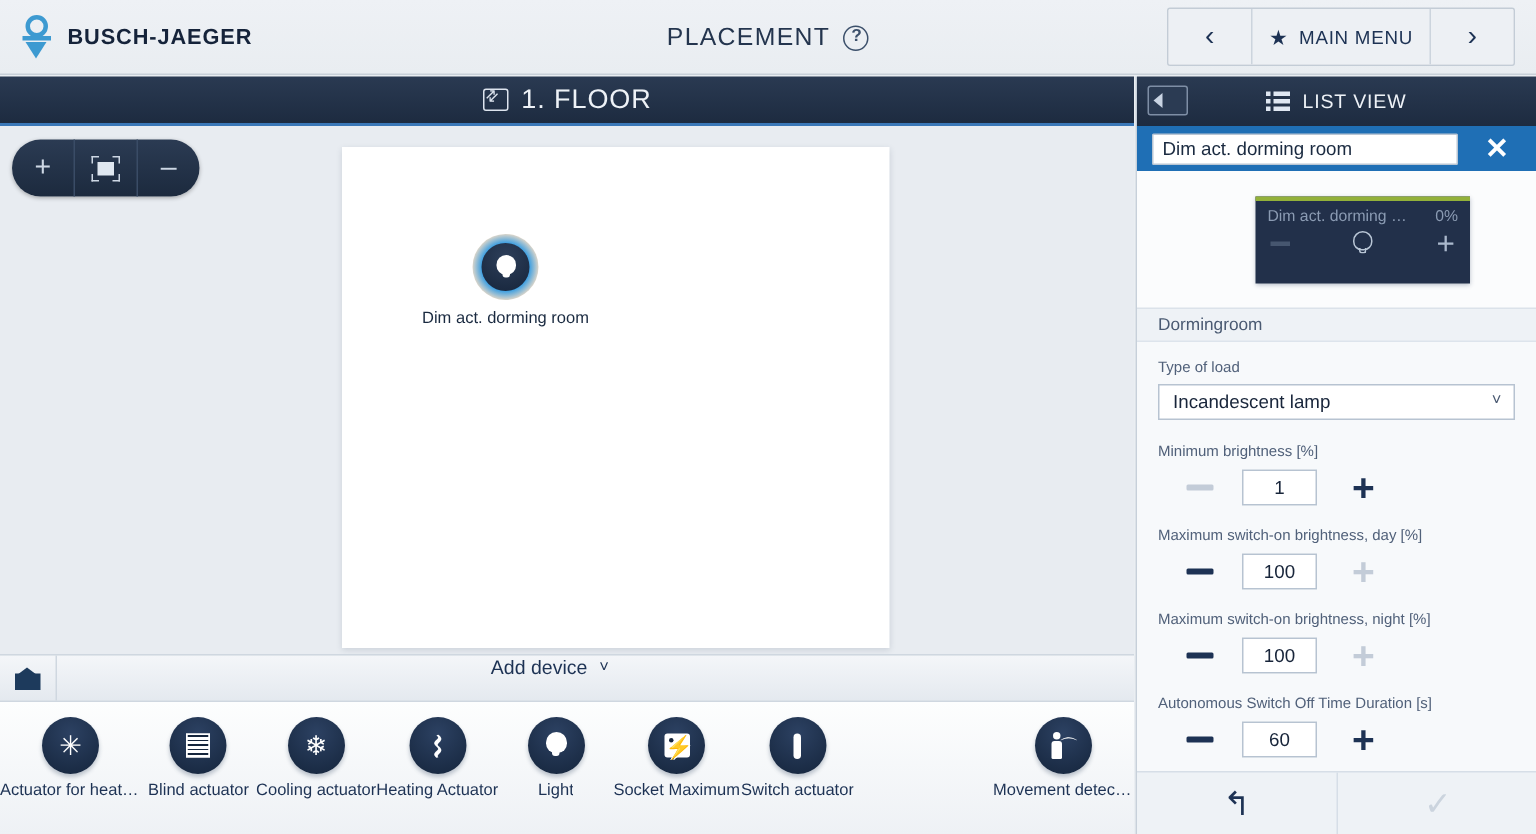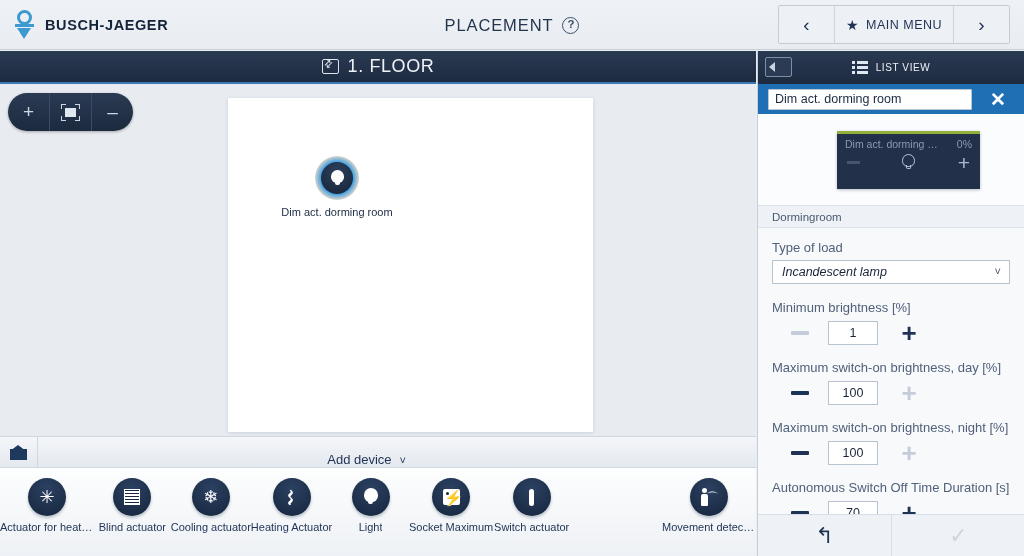--- a/index.html
+++ b/index.html
@@ -133,21 +133,21 @@
     border-radius: 0 0 2px 2px;
   }
   .bulb.outline .glass { background: none; border: 1.8px solid #b9c6d6; }
   .bulb.outline .neck { background: none; border: 1.8px solid #b9c6d6; border-top: none; }
 
   
   .adddevice-row {
     position: absolute; left: 0; top: 436px; width: 756px; height: 32px;
     background: linear-gradient(to bottom, #f4f6f9 0%, #e4e9ef 100%);
     border-top: 1px solid #cfd7e0; border-bottom: 1px solid #cfd7e0;
-    display: flex; align-items: flex-end;
+    display: flex; align-items: flex-start;
   }
   .home-tab {
     width: 38px; height: 100%; display: flex; align-items: center; justify-content: center;
     border-right: 1px solid #cfd7e0;
   }
   .home-icon { width: 17px; height: 15px; position: relative; }
   .home-icon .body { position: absolute; left: 0; bottom: 0; width: 17px; height: 11px; background: #1d3a5c; }
   .home-icon .roof {
     position: absolute; left: 0; top: 0; width: 0; height: 0;
     border-left: 8.5px solid transparent; border-right: 8.5px solid transparent;
@@ -201,21 +201,21 @@
 
   
   .panel {
     position: absolute; left: 757px; top: 51px; width: 267px; height: 505px;
     background: #f7f9fb; border-left: 1px solid #c7d0da;
   }
   .panel-head {
     height: 33px; background: linear-gradient(to bottom, #2a3a52 0%, #1d2b40 100%);
     display: flex; align-items: center; justify-content: center; position: relative;
   }
-  .panel-head .title { color: #eef2f7; font-size: 10px; letter-spacing: .6px; }
+  .panel-head .title { color: #eef2f7; font-size: 13px; letter-spacing: .6px; }
   .list-icon { display: inline-flex; flex-direction: column; gap: 2px; margin-right: 8px; }
   .list-icon .ln { display: flex; align-items: center; gap: 2px; }
   .list-icon .sq { width: 3px; height: 3px; background: #dfe7f2; }
   .list-icon .bar { width: 11px; height: 2.5px; background: #dfe7f2; }
   .collapse-btn {
     position: absolute; left: 7px; top: 6px; width: 27px; height: 20px;
     border: 1.5px solid #7e8ea5; background: #2b3b53; border-radius: 2px;
     display: flex; align-items: center; padding-left: 3px;
   }
   .collapse-btn .tri {
@@ -253,25 +253,25 @@
   }
   .w-minus { width: 13px; height: 3px; background: #46566f; }
   .w-plus { color: #aab8cc; font-size: 21px; line-height: 1; font-weight: 300; }
 
   .params-head {
     height: 22px; background: #eef2f6; border-bottom: 1px solid #dde4ec;
     display: flex; align-items: center; padding-left: 14px;
     font-size: 11.5px; color: #4a5a72;
   }
   .params-body { padding: 12px 14px 0 14px; }
-  .param-label { font-size: 13px; color: #51617a; margin-bottom: 5px; }
+  .param-label { font-size: 10px; color: #51617a; margin-bottom: 5px; }
   .select-wrap { position: relative; margin-bottom: 16px; }
   .select-box {
     width: 100%; height: 24px; background: #fff; border: 1px solid #b7c3d1;
-    font-size: 12.5px; color: #18253a; padding-left: 9px; display: flex; align-items: center; font-style: italic;
+    font-size: 12.5px; color: #18253a; padding-left: 9px; display: flex; align-items: center;
   }
   .select-chev { position: absolute; right: 9px; top: 5px; font-size: 11px; color: #46566f; }
   .stepper-row { display: flex; align-items: center; margin-bottom: 14px; }
   .step-minus {
     width: 56px; display: flex; justify-content: center; align-items: center;
   }
   .step-minus .m { width: 18px; height: 3.5px; background: #1d3254; border-radius: 1px; }
   .step-minus.dis .m { background: #c3ccd8; }
   .num-box {
     width: 50px; height: 24px; background: #fff; border: 1px solid #b7c3d1;
@@ -522,21 +522,21 @@
           </span>
         <span class="num-box">100</span>
         <span class="step-plus dis">+</span>
       </div>
 
       <div class="param-label">Autonomous Switch Off Time Duration [s]</div>
       <div class="stepper-row">
         <span class="step-minus">
             <span class="m"></span>
           </span>
-        <span class="num-box">70</span>
+        <span class="num-box">60</span>
         <span class="step-plus">+</span>
       </div>
 
     </div>
 
     <div class="panel-foot">
       <div class="foot-btn undo">↰</div>
       <div class="foot-btn check">✓</div>
     </div>
 

